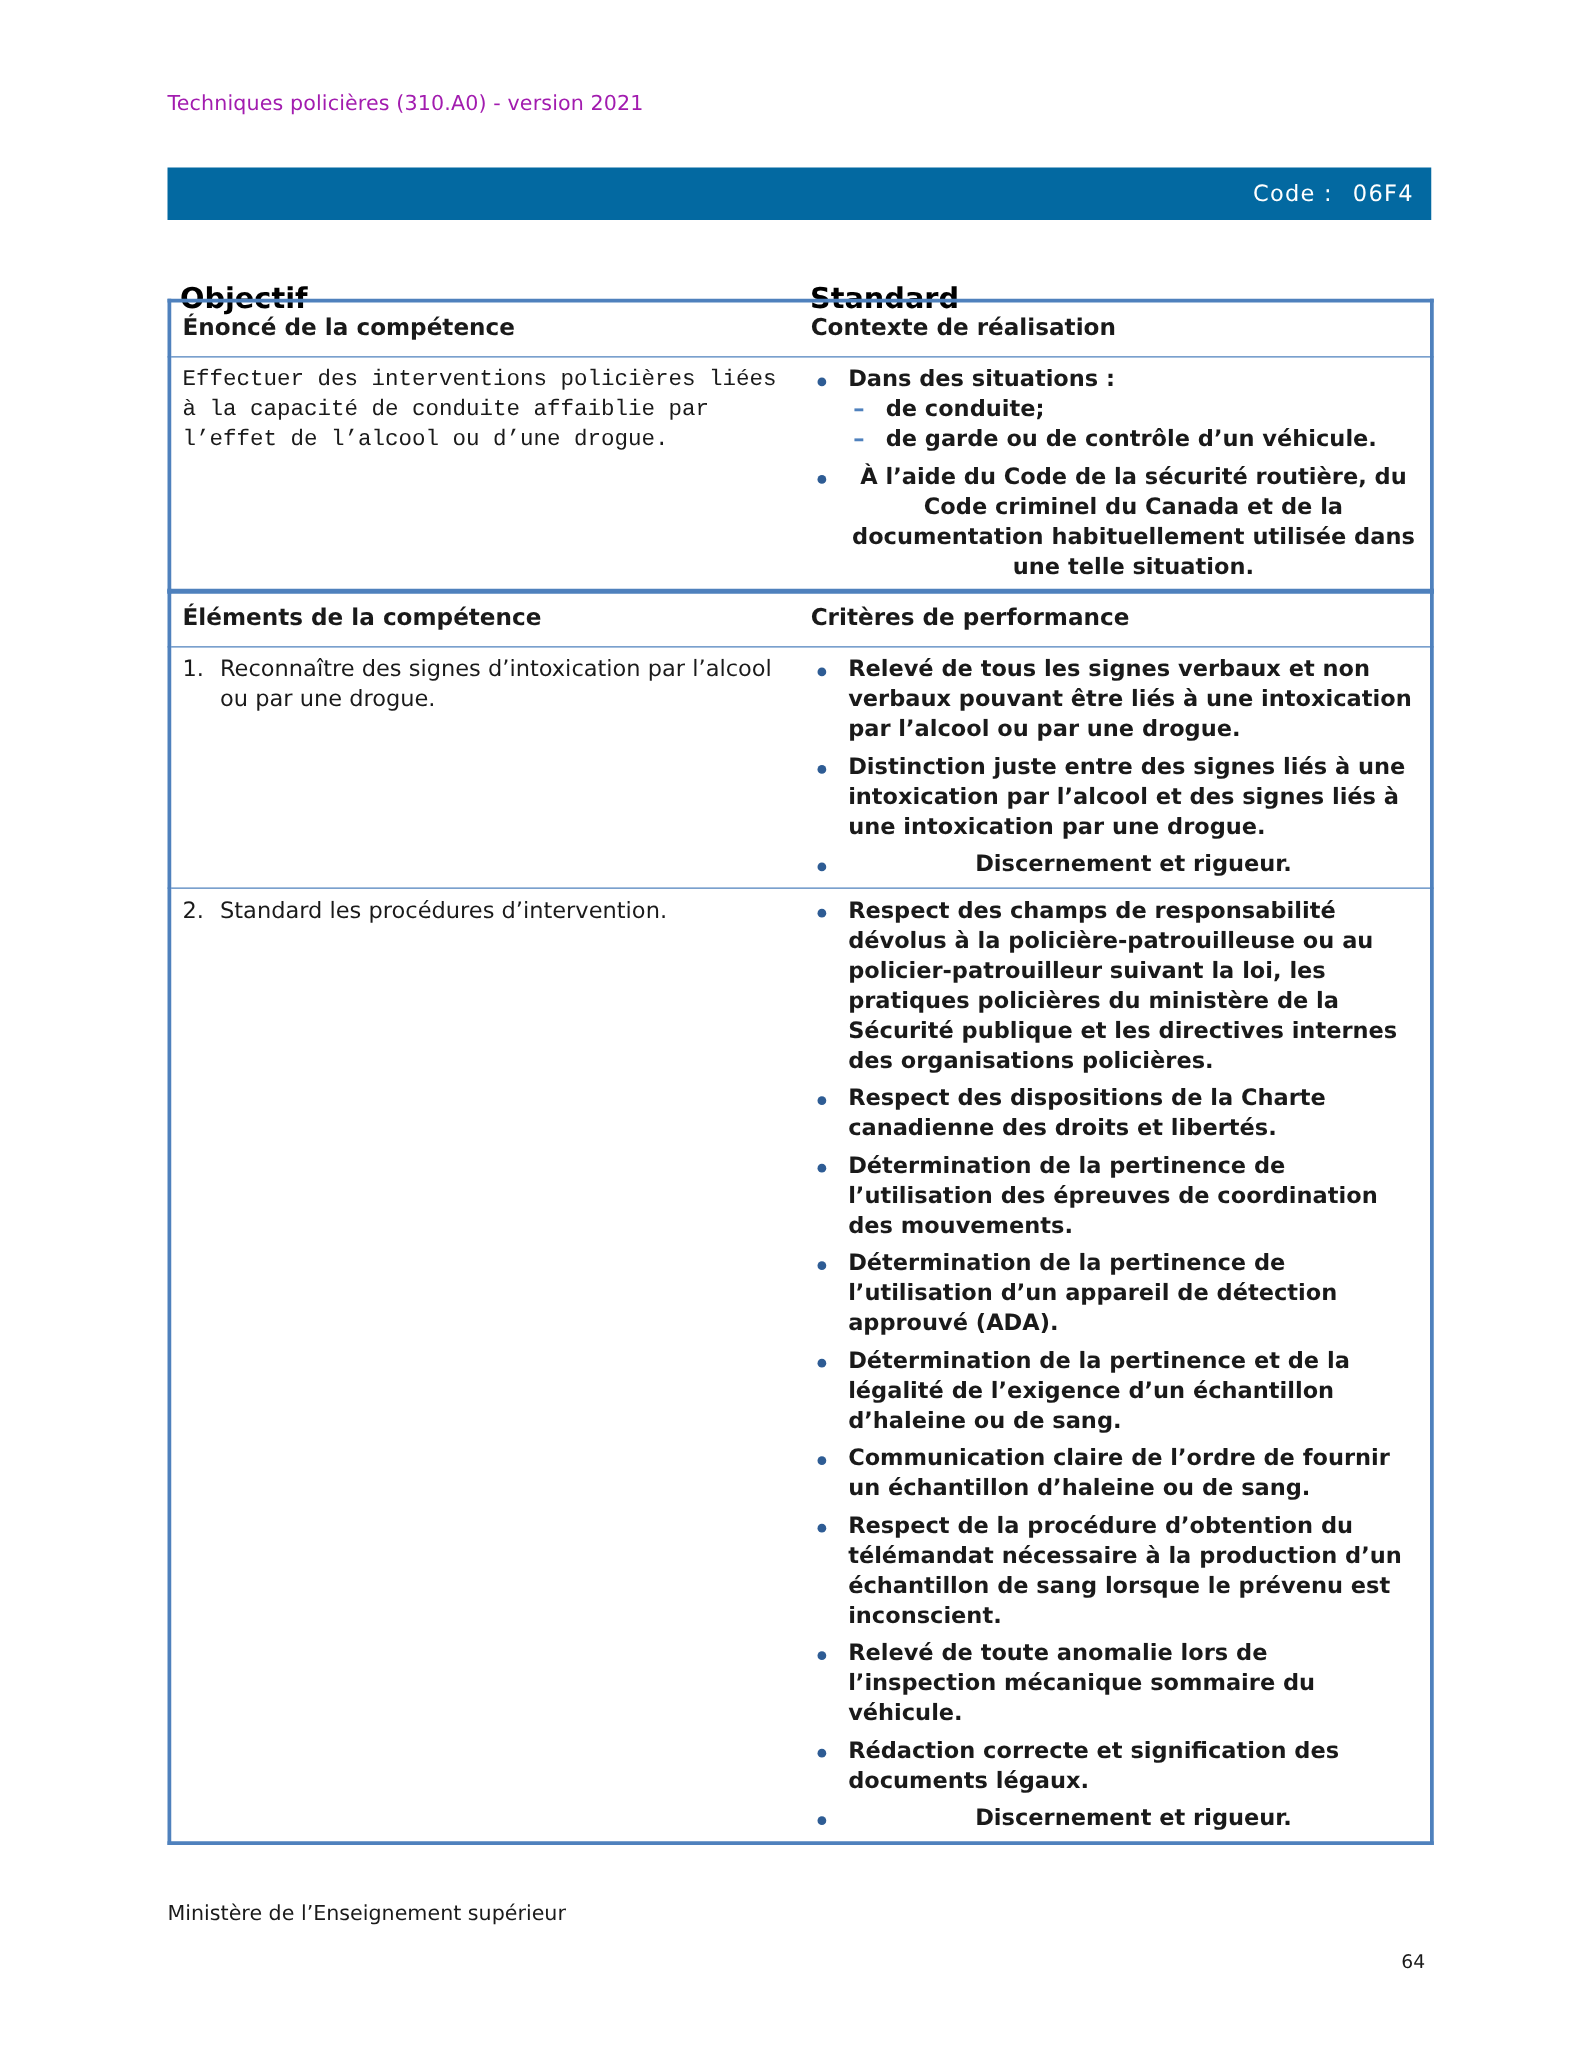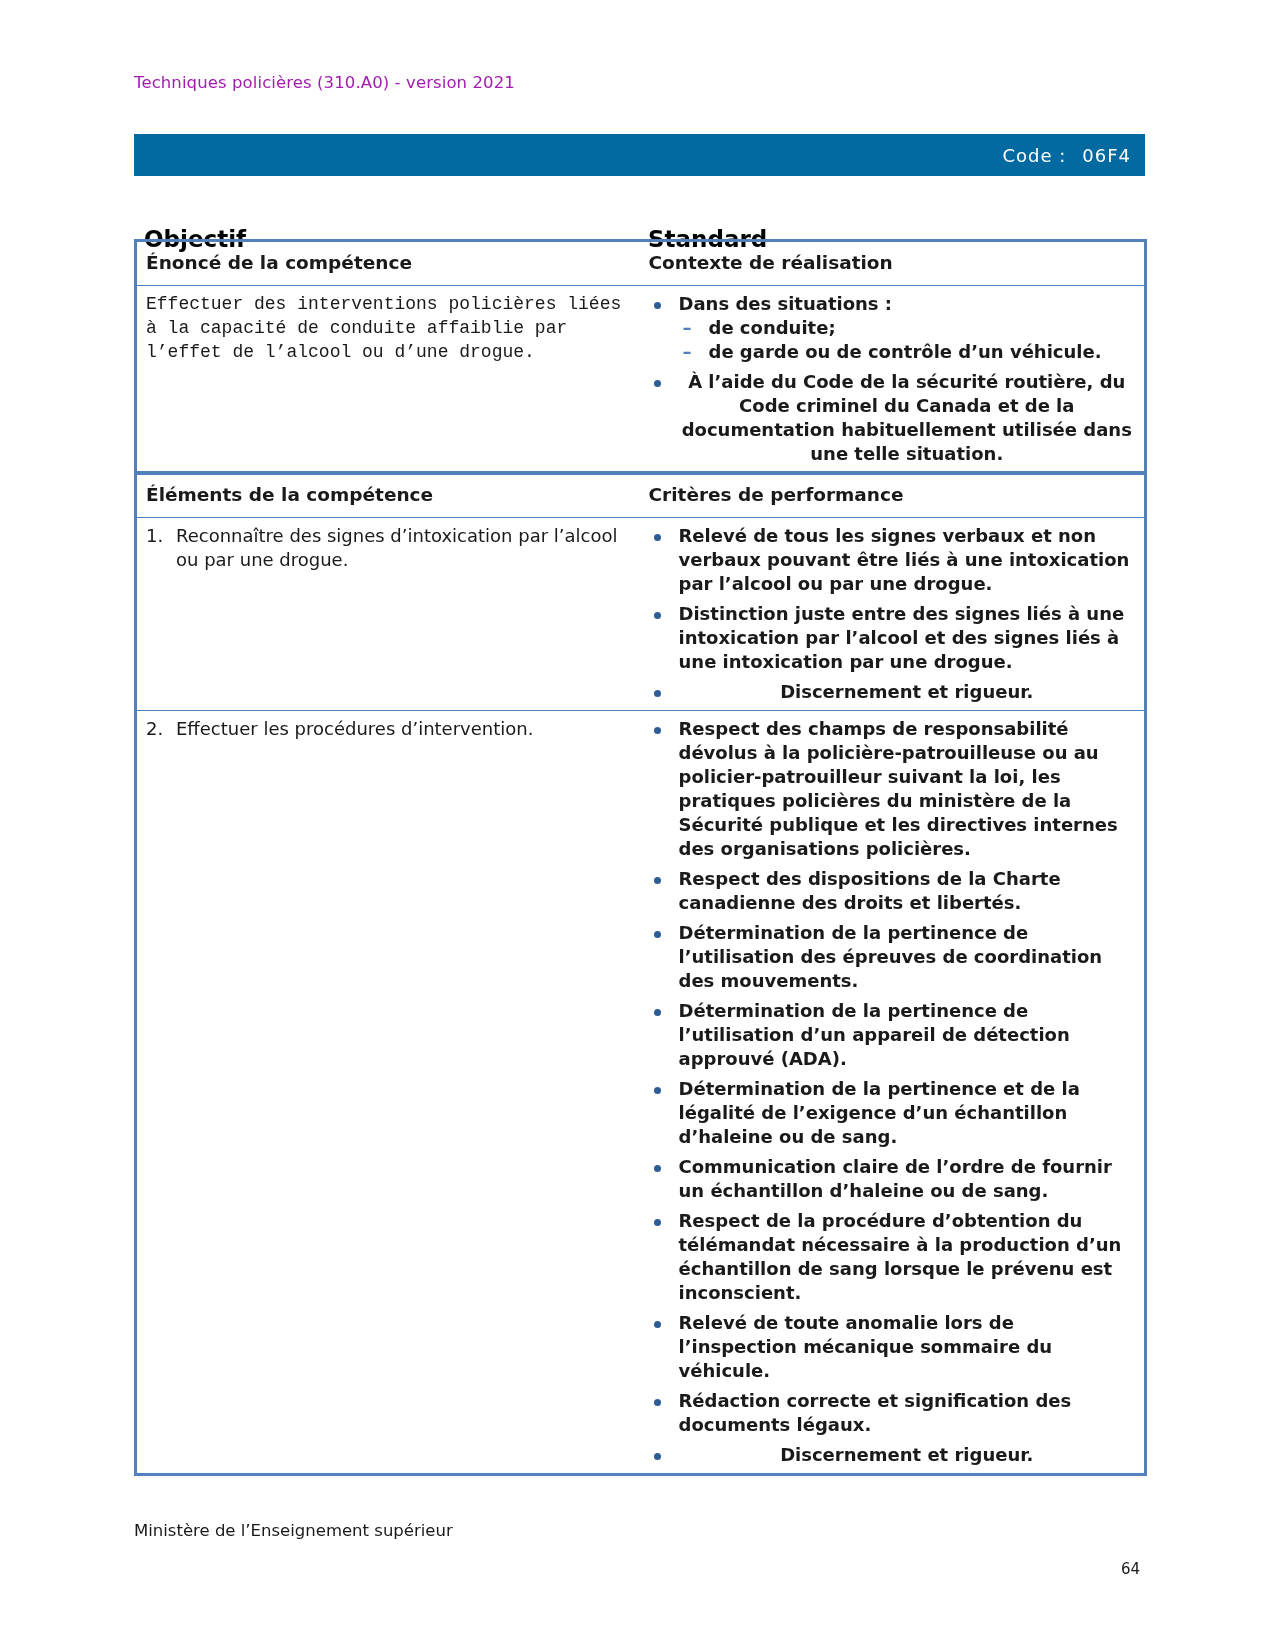--- a/index.html
+++ b/index.html
@@ -138,21 +138,21 @@
         <td>
           <ul class="bullets">
             <li><span class="bullet-dot"></span><span>Relevé de tous les signes verbaux et non verbaux  pouvant être liés à une intoxication par l’alcool ou  par une drogue.</span></li>
             <li><span class="bullet-dot"></span><span>Distinction juste entre des signes liés à une intoxication par l’alcool et des signes liés à une intoxication par une drogue.</span></li>
             <li><span class="bullet-dot"></span><span>Discernement et rigueur.</span></li>
           </ul>
         </td>
       </tr>
       <tr>
         <td>
-          <div class="numbered"><span class="num">2.</span><span>Effectuer les procédures d’intervention.</span></div>
+          <div class="numbered"><span class="num">2.</span><span>Standard les procédures d’intervention.</span></div>
         </td>
         <td>
           <ul class="bullets">
             <li><span class="bullet-dot"></span><span>Respect des champs de responsabilité dévolus à la policière-patrouilleuse ou au policier-patrouilleur suivant la loi, les pratiques policières du ministère de la Sécurité publique et les directives internes des organisations policières.</span></li>
             <li><span class="bullet-dot"></span><span>Respect des dispositions de la Charte canadienne  des droits et libertés.</span></li>
             <li><span class="bullet-dot"></span><span>Détermination de la pertinence de l’utilisation des épreuves de coordination des mouvements.</span></li>
             <li><span class="bullet-dot"></span><span>Détermination de la pertinence de l’utilisation d’un  appareil de détection approuvé (ADA).</span></li>
             <li><span class="bullet-dot"></span><span>Détermination de la pertinence et de la légalité de l’exigence d’un échantillon d’haleine ou de sang.</span></li>
             <li><span class="bullet-dot"></span><span>Communication claire de l’ordre de fournir un échantillon d’haleine ou de sang.</span></li>
             <li><span class="bullet-dot"></span><span>Respect de la procédure d’obtention du télémandat nécessaire à la production d’un échantillon de sang lorsque le prévenu est inconscient.</span></li>

